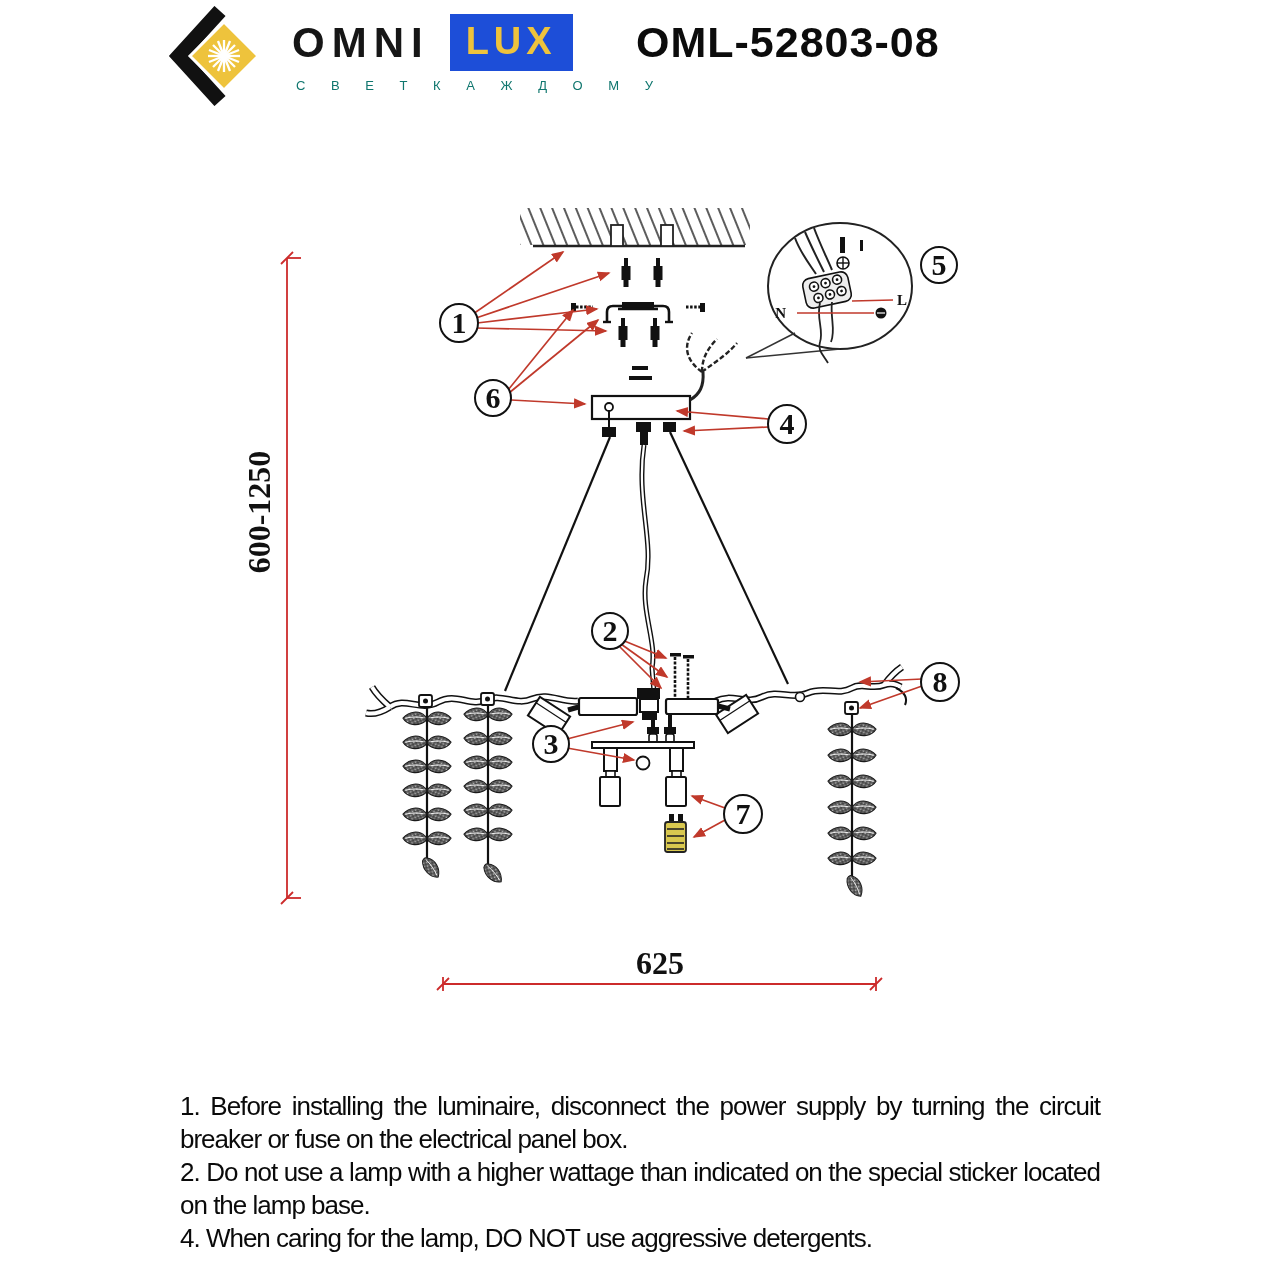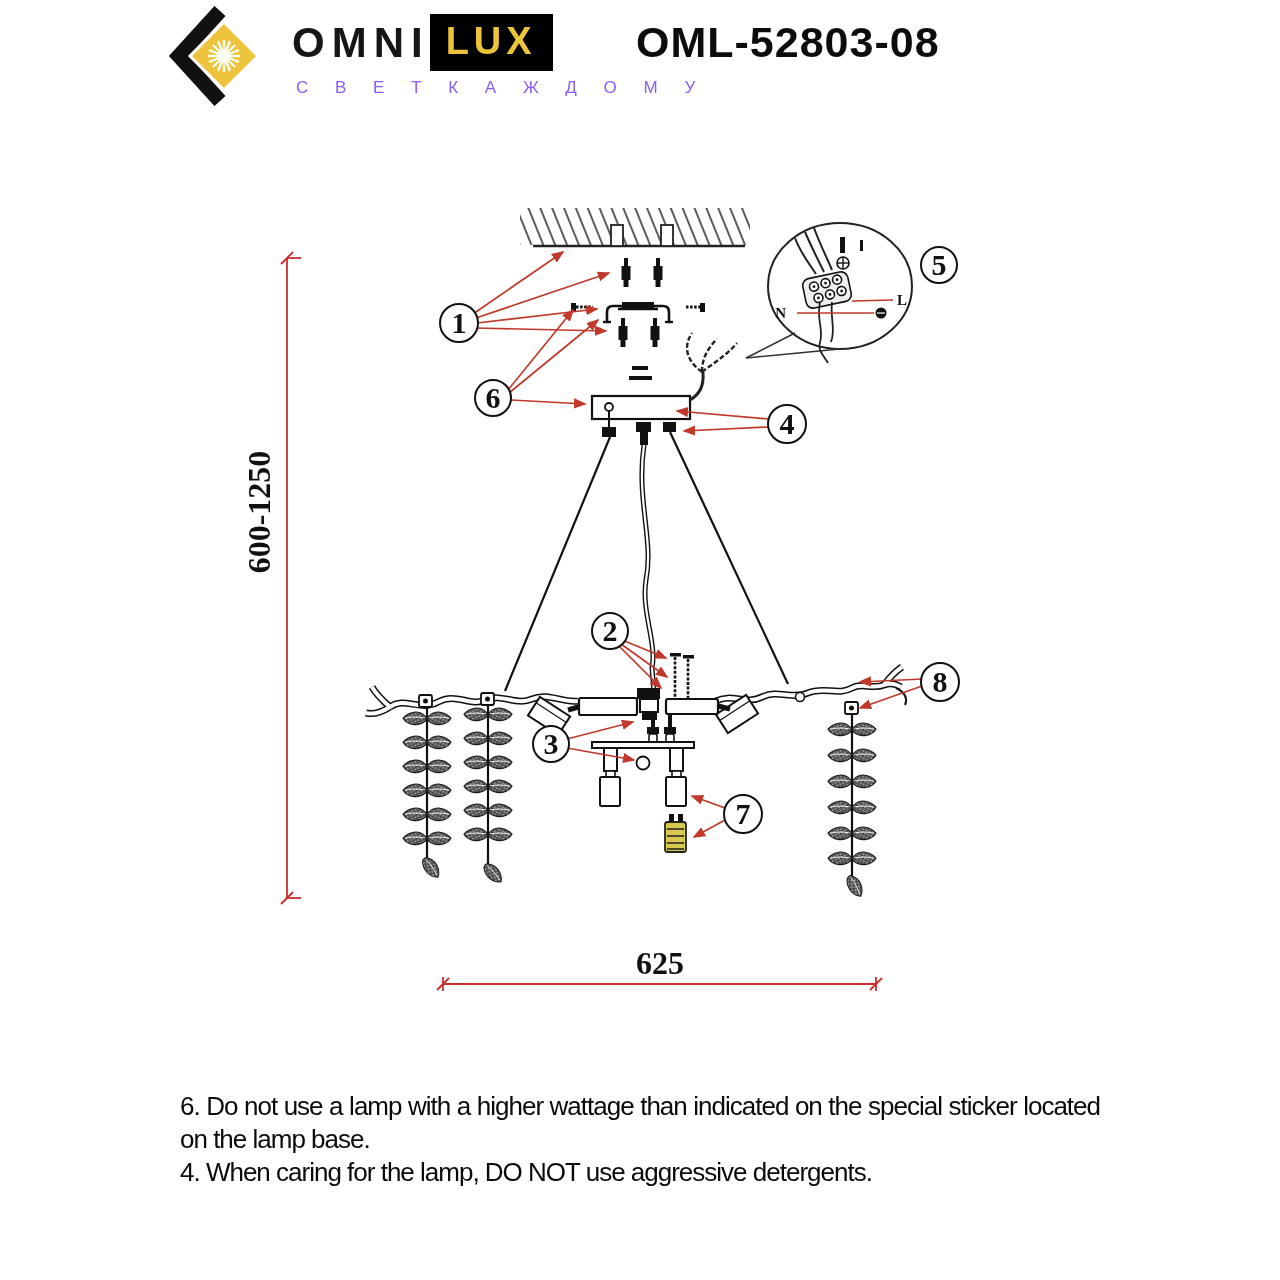--- a/index.html
+++ b/index.html
@@ -1,22 +1,22 @@
 <!DOCTYPE html>
 <html><head>
 <meta charset="utf-8">
 <style>
   html,body{margin:0;padding:0}
   body{width:1280px;height:1280px;position:relative;background:#ffffff;
        font-family:"Liberation Sans",sans-serif;color:#111;overflow:hidden}
   .logo{position:absolute;left:168px;top:6px;width:100px;height:100px}
-  .brandrow{position:absolute;left:292px;top:14px;display:flex;align-items:center;gap:0}
+  .brandrow{position:absolute;left:292px;top:14px;display:flex;align-items:center;gap:20px}
   .brand1{font-size:42px;font-weight:700;letter-spacing:7px;color:#161616}
-  .brand2{font-size:38px;font-weight:700;letter-spacing:5px;color:#eec33c;background:#000000;padding:6px 16px 8px}
-  .tagline{position:absolute;left:296px;top:78px;font-size:17px;letter-spacing:11px;color:#8b5cf6;font-weight:500}
+  .brand2{font-size:38px;font-weight:700;letter-spacing:5px;color:#eec33c;background:#1d4ed8;padding:6px 16px 8px}
+  .tagline{position:absolute;left:296px;top:78px;font-size:13px;letter-spacing:11px;color:#0f766e;font-weight:500}
   .model{position:absolute;left:636px;top:18px;font-size:43px;font-weight:700;letter-spacing:1px;color:#0c0c0c}
   .instructions{position:absolute;left:180px;top:1090px;width:920px;font-size:26px;
                 line-height:33px;letter-spacing:-1px;color:#0a0a0a;text-align:justify}
   .instructions p{margin:0}
   svg.diagram{position:absolute;left:0;top:0}
   .dimtext{font-family:"Liberation Serif",serif;font-weight:700;font-size:32px;fill:#111}
   .callout-num{font-family:"Liberation Serif",serif;font-weight:700;font-size:30px;fill:#111;text-anchor:middle}
   .wirelbl{font-family:"Liberation Serif",serif;font-weight:700;font-size:15px;fill:#111}
 </style>
 </head>
@@ -369,15 +369,16 @@
     <line x1="443" y1="984" x2="876" y2="984" stroke="#cc2b2b" stroke-width="1.8"></line>
     <line x1="443" y1="977" x2="443" y2="991" stroke="#cc2b2b" stroke-width="1.8"></line>
     <line x1="437" y1="990" x2="449" y2="978" stroke="#cc2b2b" stroke-width="1.8"></line>
     <line x1="876" y1="977" x2="876" y2="991" stroke="#cc2b2b" stroke-width="1.8"></line>
     <line x1="870" y1="990" x2="882" y2="978" stroke="#cc2b2b" stroke-width="1.8"></line>
     <text x="660" y="974" class="dimtext" text-anchor="middle">625</text>
   </g>
 </svg>
 
 <div class="instructions">
-  <p>6. Do not use a lamp with a higher wattage than indicated on the special sticker located on the lamp base.</p>
+  <p>1. Before installing the luminaire, disconnect the power supply by turning the circuit breaker or fuse on the electrical panel box.</p>
+  <p>2. Do not use a lamp with a higher wattage than indicated on the special sticker located on the lamp base.</p>
   <p>4. When caring for the lamp, DO NOT use aggressive detergents.</p>
 </div>
 
 </body></html>

